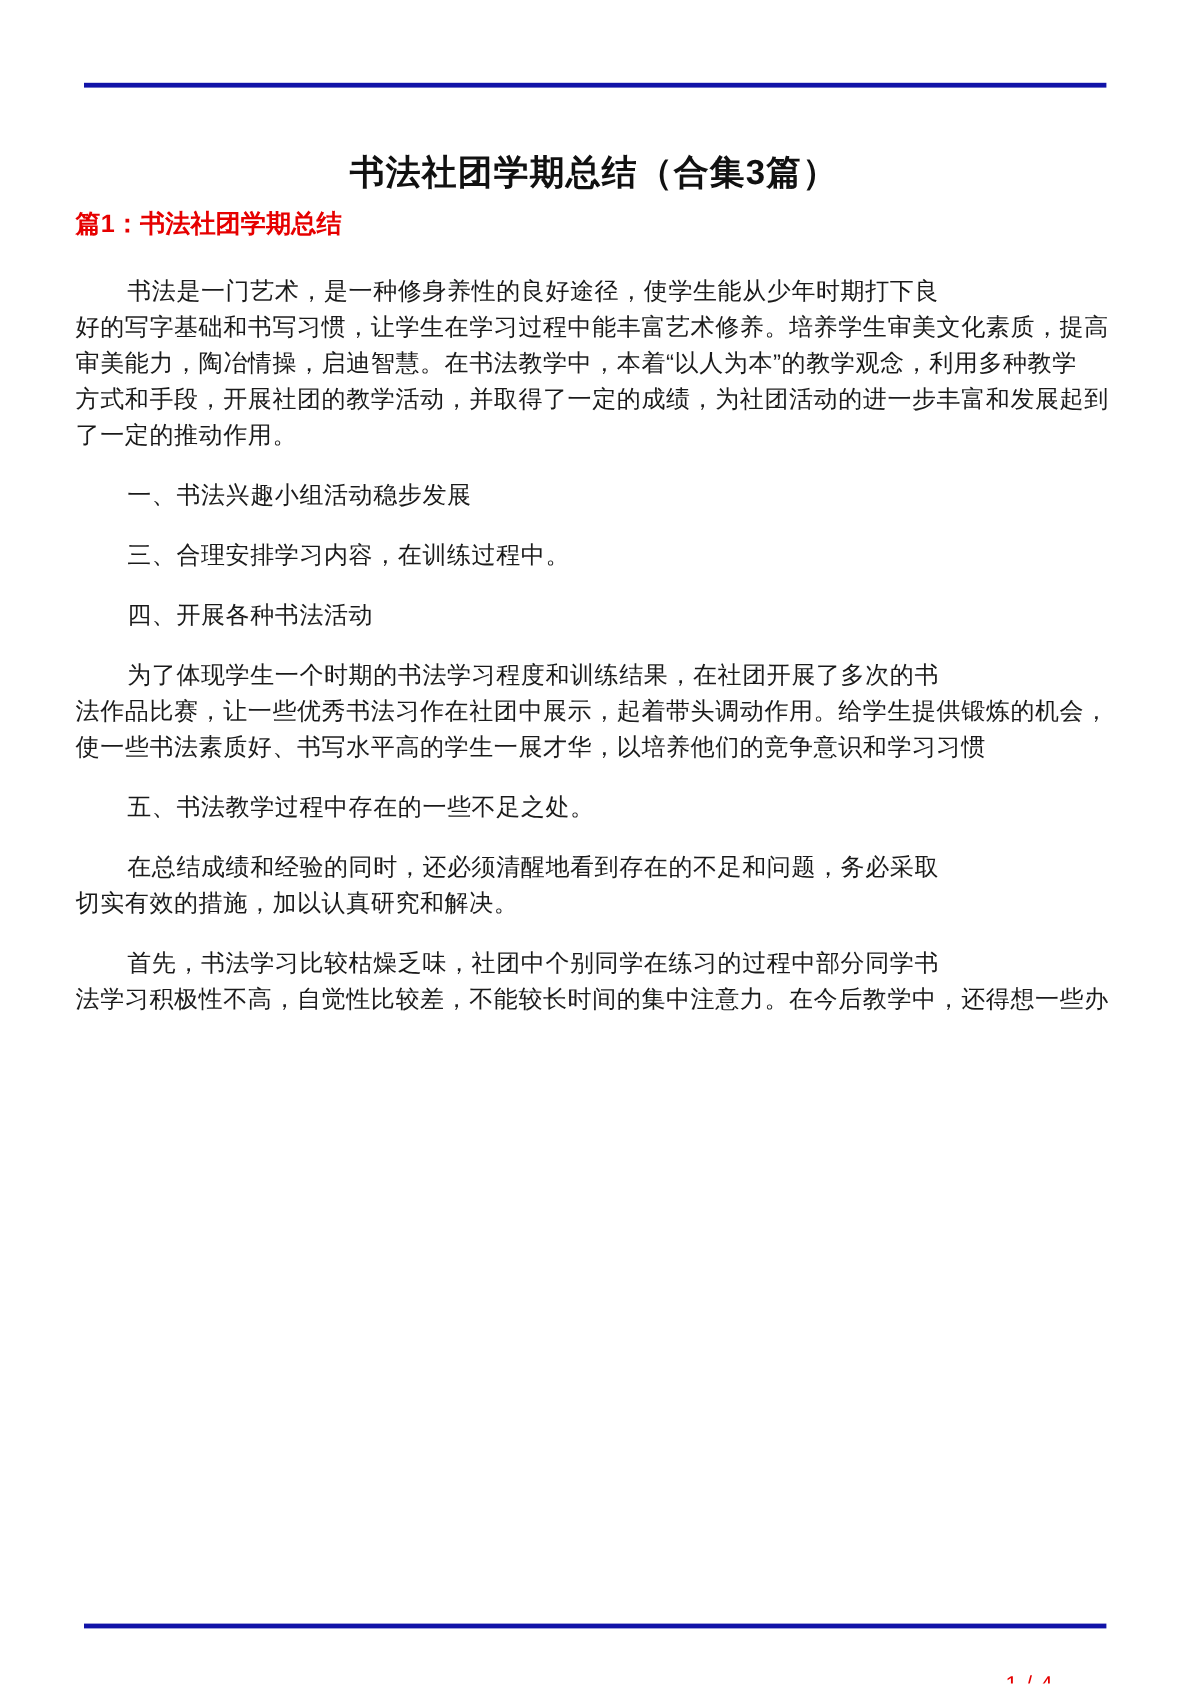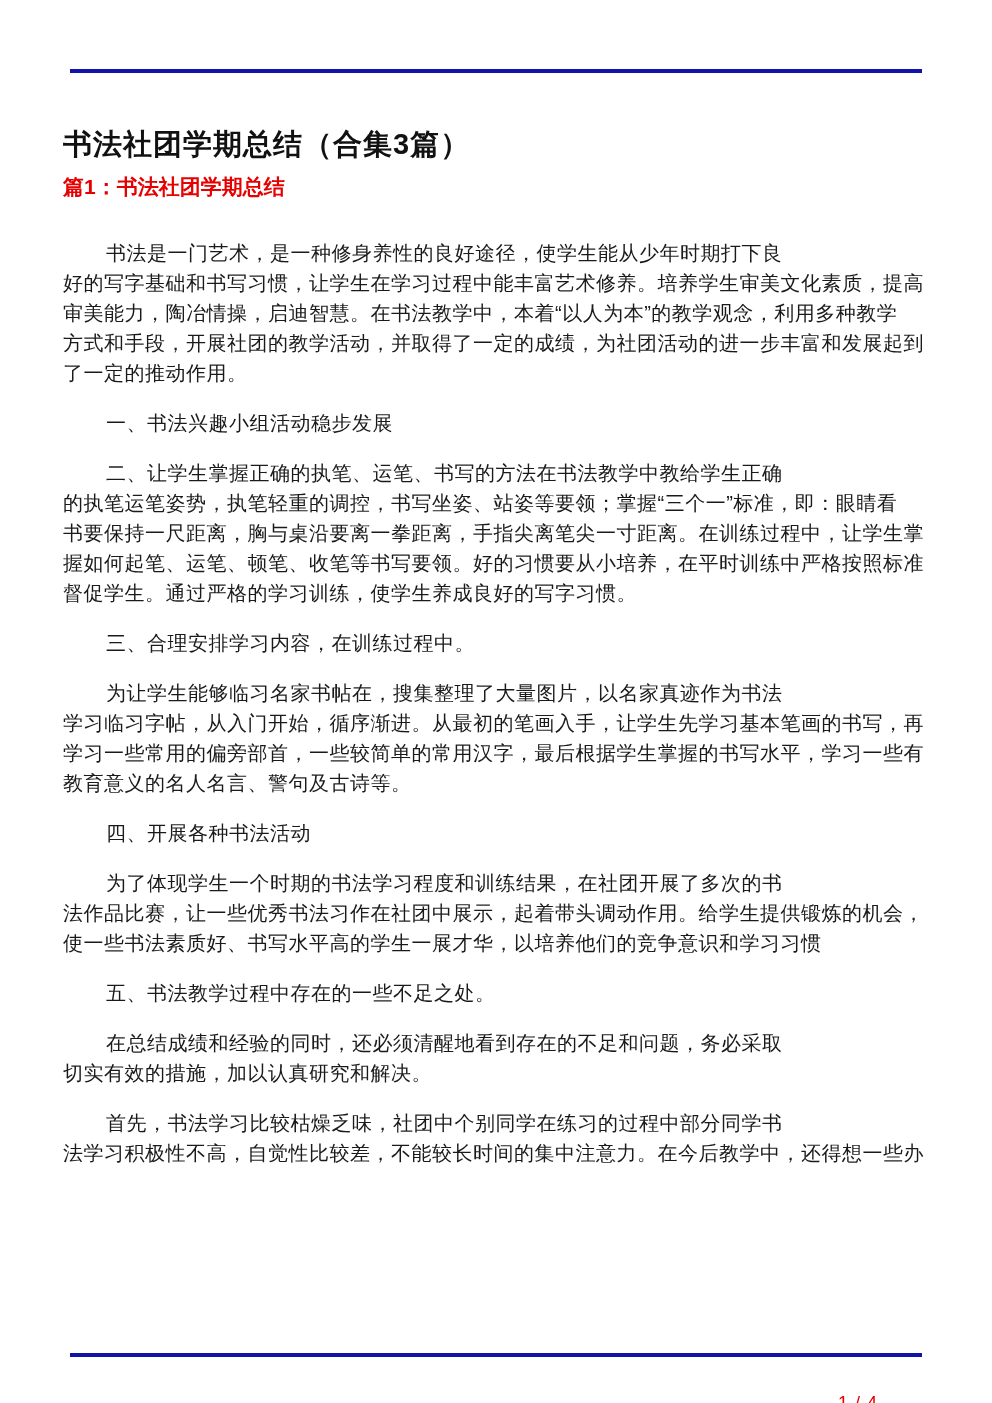--- a/index.html
+++ b/index.html
@@ -26,42 +26,42 @@
 
   .content {
     padding: 128px 65px 0 63px;
   }
 
   .doc-title {
     font-size: 29px;
     line-height: 33px;
     font-weight: bold;
     color: #111111;
-    text-align: left;
+    text-align: center;
     letter-spacing: 1px;
   }
 
   .article-heading {
     margin-top: 14px;
     font-size: 21px;
     line-height: 24px;
     font-weight: bold;
     color: #e60000;
   }
 
   .para {
     font-size: 20px;
     line-height: 30px;
     letter-spacing: 0.5px;
     text-indent: 43px;
     white-space: pre-line;
     margin-bottom: 20px;
     color: #1a1a1a;
   }
-  .para-first { margin-top: 39px; }
+  .para-first { margin-top: 29px; }
 
   .page-number {
     position: absolute;
     top: 1392px;
     right: 114px;
     font-size: 18px;
     line-height: 22px;
     color: #e60000;
     letter-spacing: 1px;
   }
@@ -81,32 +81,23 @@
 
     <p class="para para-first">书法是一门艺术，是一种修身养性的良好途径，使学生能从少年时期打下良
 好的写字基础和书写习惯，让学生在学习过程中能丰富艺术修养。培养学生审美文化素质，提高
 审美能力，陶冶情操，启迪智慧。在书法教学中，本着“以人为本”的教学观念，利用多种教学
 方式和手段，开展社团的教学活动，并取得了一定的成绩，为社团活动的进一步丰富和发展起到
 了一定的推动作用。</p>
 
     <p class="para">一、书法兴趣小组活动稳步发展</p>
 
 
-    <p class="para">二、让学生掌握正确的执笔、运笔、书写的方法在书法教学中教给学生正确
-的执笔运笔姿势，执笔轻重的调控，书写坐姿、站姿等要领；掌握“三个一”标准，即：眼睛看
-书要保持一尺距离，胸与桌沿要离一拳距离，手指尖离笔尖一寸距离。在训练过程中，让学生掌
-握如何起笔、运笔、顿笔、收笔等书写要领。好的习惯要从小培养，在平时训练中严格按照标准
-督促学生。通过严格的学习训练，使学生养成良好的写字习惯。</p>
 
     <p class="para">三、合理安排学习内容，在训练过程中。</p>
 
-    <p class="para">为让学生能够临习名家书帖在，搜集整理了大量图片，以名家真迹作为书法
-学习临习字帖，从入门开始，循序渐进。从最初的笔画入手，让学生先学习基本笔画的书写，再
-学习一些常用的偏旁部首，一些较简单的常用汉字，最后根据学生掌握的书写水平，学习一些有
-教育意义的名人名言、警句及古诗等。</p>
 
     <p class="para">四、开展各种书法活动</p>
 
     <p class="para">为了体现学生一个时期的书法学习程度和训练结果，在社团开展了多次的书
 法作品比赛，让一些优秀书法习作在社团中展示，起着带头调动作用。给学生提供锻炼的机会，
 使一些书法素质好、书写水平高的学生一展才华，以培养他们的竞争意识和学习习惯</p>
 
     <p class="para">五、书法教学过程中存在的一些不足之处。</p>
 
     <p class="para">在总结成绩和经验的同时，还必须清醒地看到存在的不足和问题，务必采取

